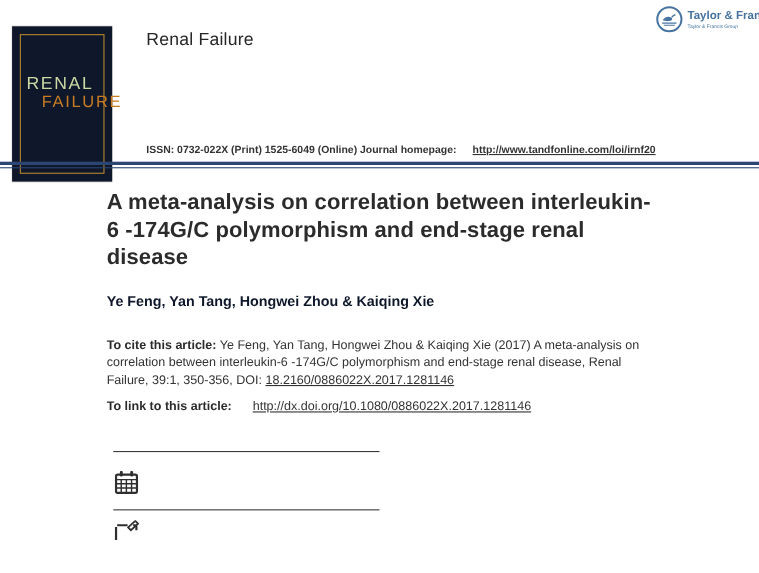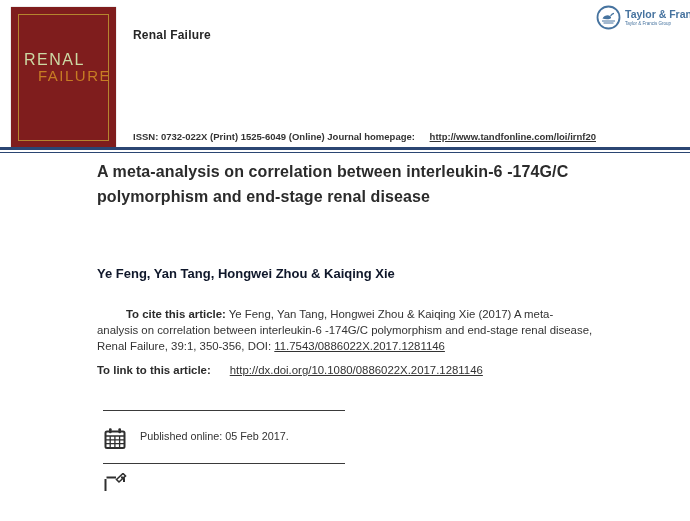--- a/index.html
+++ b/index.html
@@ -8,43 +8,43 @@
     position: relative;
     width: 690px; height: 521px;
     background: #ffffff;
     font-family: "Liberation Sans", "DejaVu Sans", sans-serif;
     color: #2d2d2d;
     overflow: hidden;
   }
 
   
   .cover {
-    position: absolute; left: 11px; top: 7px;
-    width: 105px; height: 141px;
-    background: #7f1d1d;
+    position: absolute; left: 11px; top: 24px;
+    width: 91px; height: 141px;
+    background: #0f172a;
     box-shadow: 0 0 1px rgba(0,0,0,.4);
   }
   .cover-border {
     position: absolute; left: 7px; top: 7px; right: 7px; bottom: 7px;
     border: 1.5px solid #b5852e;
   }
   .cover-renal {
     position: absolute; left: 13px; top: 44px;
     font-size: 16px; letter-spacing: 1.5px;
     color: #ccd9a4; font-weight: 400;
   }
   .cover-failure {
     position: absolute; left: 27px; top: 60px;
     font-size: 15px; letter-spacing: 1.5px;
     color: #c77c24; font-weight: 400;
   }
 
   .journal-title {
     position: absolute; left: 133px; top: 28px;
-    font-size: 12px; font-weight: 700; color: #262626;
+    font-size: 16px; font-weight: 400; color: #262626;
     letter-spacing: .2px;
   }
 
   .tf-logo {
     position: absolute; left: 596px; top: 5px;
     display: flex; align-items: flex-start; gap: 4px;
   }
   .tf-logo-texts { padding-top: 3px; }
   .tf-name { font-size: 10.5px; color: #46739f; font-weight: 600; white-space: nowrap; }
   .tf-group { font-size: 4.5px; color: #46739f; margin-top: 1px; white-space: nowrap; }
@@ -60,33 +60,33 @@
     position: absolute; left: 0; top: 147px; width: 690px;
     border-top: 3px solid #2b4673;
   }
   .rule-thin {
     position: absolute; left: 0; top: 152px; width: 690px;
     border-top: 1px solid #2b4673;
   }
 
   
   .article-title {
-    position: absolute; left: 97px; top: 159px; width: 500px;
-    font-size: 16px; line-height: 25px; font-weight: 700;
+    position: absolute; left: 97px; top: 172px; width: 500px;
+    font-size: 20px; line-height: 25px; font-weight: 700;
     color: #2b2b2b; letter-spacing: .1px;
   }
   .authors {
     position: absolute; left: 97px; top: 266px;
     font-size: 13px; font-weight: 700; color: #0f172a;
   }
   .cite-para {
     position: absolute; left: 97px; top: 306px; width: 496px;
     font-size: 11.4px; line-height: 16px; color: #333;
   }
-  .cite-para strong { font-weight: 700; color: #2b2b2b; margin-left: 29px; }
+  .cite-para strong { font-weight: 700; color: #2b2b2b; }
   .cite-para a, .link-line a { color: #333; text-decoration: underline; }
   .link-line {
     position: absolute; left: 97px; top: 364px; width: 496px;
     font-size: 11.4px; color: #333; white-space: nowrap;
   }
   .link-line strong { font-weight: 700; color: #2b2b2b; margin-right: 19px; }
 
   
   .info { position: absolute; left: 103px; top: 410px; width: 242px; }
   .info-row { display: flex; align-items: flex-start; }
@@ -127,40 +127,39 @@
 </div>
 
 <div class="issn-line"><span>ISSN: 0732-022X (Print) 1525-6049 (Online) Journal homepage: </span><a href="#">http://www.tandfonline.com/loi/irnf20</a></div>
 
 <div class="rule"></div>
 <div class="rule-thin"></div>
 
 <h1 class="article-title">A meta-analysis on correlation between interleukin-6 -174G/C polymorphism and end-stage renal disease</h1>
 <div class="authors">Ye Feng, Yan Tang, Hongwei Zhou &amp; Kaiqing Xie</div>
 
-<p class="cite-para"><strong>To cite this article:</strong><span> Ye Feng, Yan Tang, Hongwei Zhou &amp; Kaiqing Xie (2017) A meta-analysis on correlation between interleukin-6 -174G/C polymorphism and end-stage renal disease, Renal Failure, 39:1, 350-356, DOI: </span><a href="#">11.7543/0886022X.2017.1281146</a></p>
+<p class="cite-para"><strong>To cite this article:</strong><span> Ye Feng, Yan Tang, Hongwei Zhou &amp; Kaiqing Xie (2017) A meta-analysis on correlation between interleukin-6 -174G/C polymorphism and end-stage renal disease, Renal Failure, 39:1, 350-356, DOI: </span><a href="#">18.2160/0886022X.2017.1281146</a></p>
 
 <p class="link-line"><strong>To link to this article:</strong><a href="#">http://dx.doi.org/10.1080/0886022X.2017.1281146</a></p>
 
 <div class="info">
 
 
   <div class="divider"></div>
 
   <div class="info-row row-published">
     <span class="info-icon">
       <svg width="24" height="24" viewBox="0 0 24 24">
         <rect x="2.5" y="4.5" width="19" height="16.5" rx="1.5" fill="none" stroke="#2f2f2f" stroke-width="2"></rect>
         <rect x="6" y="1.2" width="2.6" height="5" rx="1" fill="#2f2f2f"></rect>
         <rect x="15.4" y="1.2" width="2.6" height="5" rx="1" fill="#2f2f2f"></rect>
         <path d="M3 9 H21 M3 12.8 H21 M3 16.6 H21" stroke="#2f2f2f" stroke-width="1.3"></path>
         <path d="M7.2 9 V20.5 M11.9 9 V20.5 M16.6 9 V20.5" stroke="#2f2f2f" stroke-width="1.3"></path>
       </svg>
     </span>
-    <span class="info-text">Published online: 05 Feb 2017.</span>
   </div>
 
   <div class="divider"></div>
 
   <div class="info-row row-submit">
     <span class="info-icon">
       <svg width="24" height="20" viewBox="0 0 24 20">
         <path d="M3.5 4.5 H13 M18 4.5 H19.5 A1.5 1.5 0 0 1 21 6 V9" fill="none" stroke="#2f2f2f" stroke-width="2"></path>
         <path d="M13.5 6.5 L20 0.5 L22.5 3 L16 9 Z" fill="none" stroke="#2f2f2f" stroke-width="1.6"></path>
         <path d="M2.5 6 V18" fill="none" stroke="#2f2f2f" stroke-width="2"></path>

